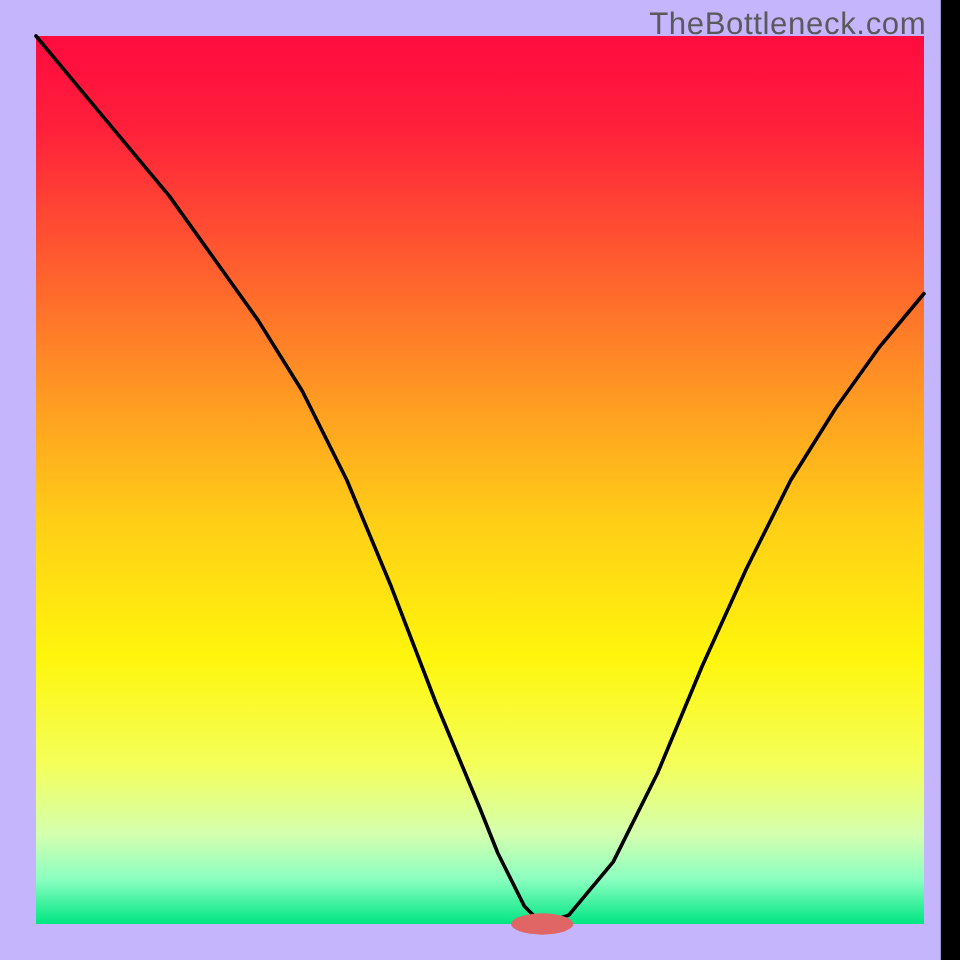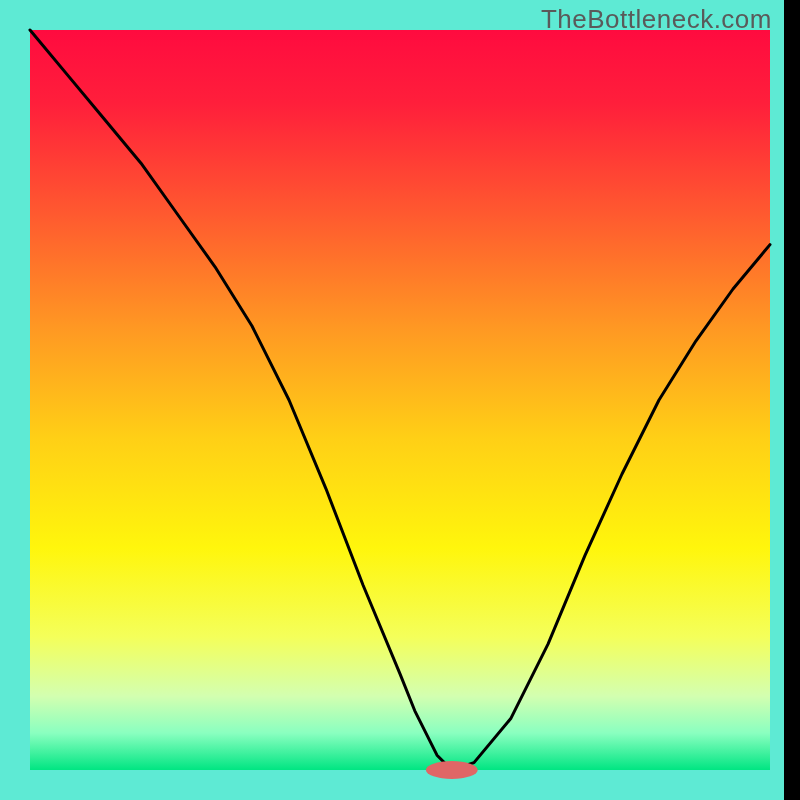--- a/index.html
+++ b/index.html
@@ -8,21 +8,21 @@
     width: 800px;
     height: 800px;
     overflow: hidden;
     background: #000;
     font-family: Arial, Helvetica, sans-serif;
   }
   .frame {
     position: relative;
     width: 784px;
     height: 800px;
-    background: #5eead4;
+    background: #c4b5fd;
   }
   .watermark {
     position: absolute;
     top: 4px;
     right: 12px;
     color: #5a5a5a;
     font-size: 26px;
     font-weight: 500;
     letter-spacing: 0.5px;
     z-index: 10;

